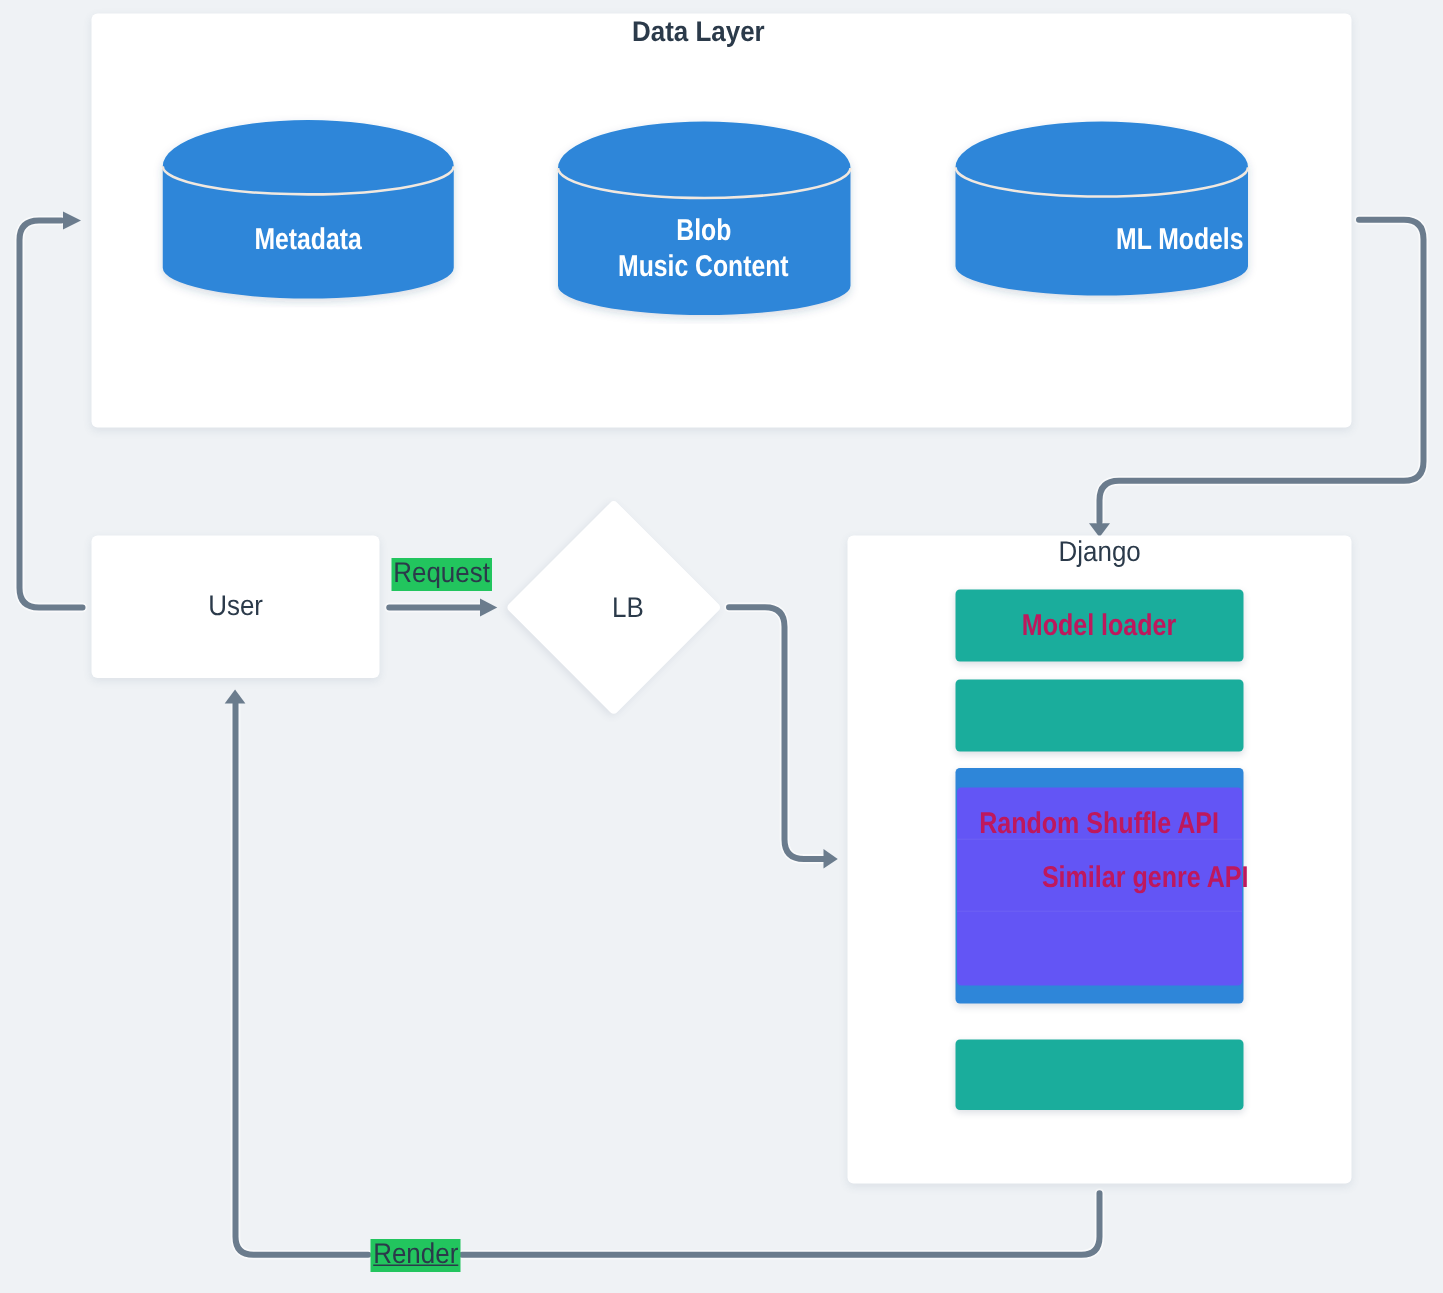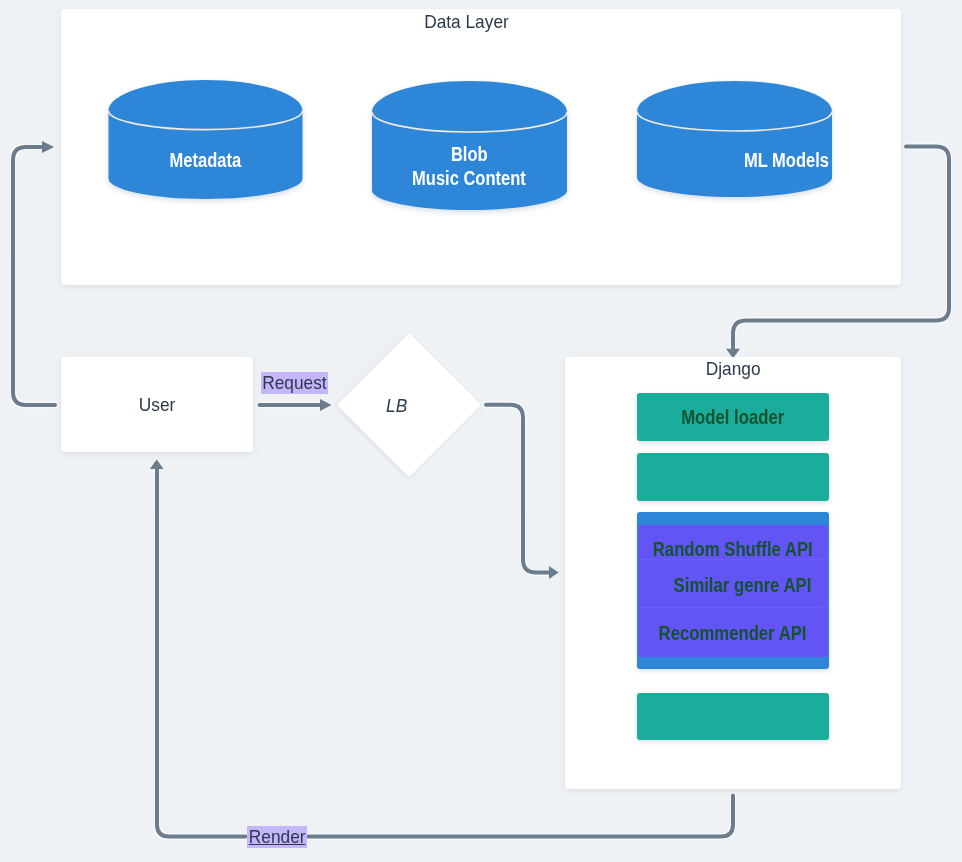--- a/index.html
+++ b/index.html
@@ -9,35 +9,35 @@
   #stage{position:relative;width:962px;height:862px;}
 
   .panel{position:absolute;background:#fff;border-radius:4px;
          box-shadow:0 2px 6px rgba(60,85,115,0.10);}
   .label{position:absolute;display:flex;align-items:center;justify-content:center;
          text-align:center;white-space:nowrap;}
   .label > span{display:inline-block;transform-origin:center;}
 
   .ttl{color:#2b3a4a;font-size:19px;font-weight:400;}
   .ttl > span{transform:scaleX(.91);}
-  .chiptxt{color:#14532d;font-size:20px;font-weight:700;}
+  .chiptxt{color:#be185d;font-size:20px;font-weight:700;}
   .chiptxt > span{transform:scaleX(.835);}
   .cyltxt{color:#fff;font-size:20px;font-weight:700;line-height:24px;}
   .cyltxt > span{transform:scaleX(.825);}
 
   .chip{position:absolute;border-radius:3px;
         box-shadow:0 2px 5px rgba(45,65,95,0.16);}
 
   .cyl{position:absolute;}
 
   .diamond{position:absolute;background:#fff;border-radius:3px;
            box-shadow:0 2px 6px rgba(60,85,115,0.11);transform:rotate(45deg);}
 
   svg.layer{position:absolute;left:0;top:0;width:962px;height:862px;}
-  .edge-label{position:absolute;color:#2b3a4a;font-size:19px;background:#c4b5fd;
+  .edge-label{position:absolute;color:#2b3a4a;font-size:19px;background:#22c55e;
               white-space:nowrap;display:flex;align-items:center;justify-content:center;}
   .edge-label > span{display:inline-block;transform:scaleX(.91);transform-origin:center;}
 </style>
 </head>
 <body>
 
 <div id="stage">
 
   <svg class="layer" viewBox="0 0 962 862">
     <g fill="none" stroke="#ffffff" stroke-width="6.4" stroke-linecap="round" stroke-linejoin="round" opacity="0.6">
@@ -59,21 +59,21 @@
     <g fill="#6b7c8d">
       <polygon points="42,141 54,147 42,153"></polygon>
       <polygon points="320,399 331.5,405 320,411"></polygon>
       <polygon points="549,566 558.5,572.6 549,579"></polygon>
       <polygon points="726,348.8 740,348.8 733,358.2"></polygon>
       <polygon points="149.8,469 163.6,469 156.7,459.6"></polygon>
     </g>
   </svg>
 
   <div class="panel" style="left:61px;top:9px;width:840px;height:276px;"></div>
-  <div class="label ttl" style="left:46px;top:10px;width:840px;height:24px;">
+  <div class="label ttl" style="left:46px;top:10px;width:840px;height:24px;font-weight:bold;">
     <span>Data Layer</span>
   </div>
 
   <div class="cyl" style="left:365px;top:73.5px;width:208px;height:142.5px;">
     <svg width="208" height="142.5" viewBox="0 0 208 142.5">
       <g filter="url(#sh2)">
         <path d="M 7.0 38.0 A 97.5 31.0 0 0 1 202.0 38.0 L 202.0 116.5 A 97.5 19.5 0 0 1 7.0 116.5 Z" fill="#2e86d9"></path>
         <path d="M 7.0 38.0 A 97.5 20.0 0 0 0 202.0 38.0" fill="none" stroke="#f1e8df" stroke-width="1.7"></path>
       </g>
       <defs>
@@ -121,21 +121,21 @@
       <span>ML Models</span>
     </div>
   </div>
 
   <div class="panel" style="left:61px;top:357px;width:192px;height:95px;"></div>
   <div class="label ttl" style="left:61px;top:394px;width:192px;height:22px;text-align:center;">
     <span>User</span>
   </div>
 
   <div class="diamond" style="left:357.6px;top:353.6px;width:102.3px;height:102.3px;"></div>
-  <div class="label ttl" style="left:347px;top:395px;width:100px;height:22px;font-style:italic;">
+  <div class="label ttl" style="left:369px;top:395px;width:100px;height:22px;">
     <span>LB</span>
   </div>
 
   <div class="panel" style="left:565px;top:357px;width:336px;height:432px;"></div>
   <div class="label ttl" style="left:565px;top:358px;width:336px;height:22px;">
     <span>Django</span>
   </div>
 
   <div class="chip" style="left:636.5px;top:393px;width:192.5px;height:48px;background:#1aad9c;"></div>
   <div class="label chiptxt" style="left:636.5px;top:393px;width:192.5px;height:48px;">
@@ -144,28 +144,25 @@
 
   <div class="chip" style="left:636.5px;top:453px;width:192.5px;height:48px;background:#1aad9c;"></div>
 
   <div class="chip" style="left:636.5px;top:512.3px;width:192.7px;height:157px;background:#2e86d9;"></div>
   <div class="chip" style="left:638px;top:524.5px;width:189.5px;height:40px;background:#6355f5;box-shadow:none;"></div>
   <div class="label chiptxt" style="left:638px;top:525px;width:189.5px;height:48px;justify-content:center;">
     <span>Random Shuffle API</span>
   </div>
 
   <div class="chip" style="left:638px;top:559.2px;width:189.5px;height:53px;background:#6355f5;box-shadow:none;"></div>
-  <div class="label chiptxt" style="left:638px;top:561px;width:208px;height:48px;">
+  <div class="label chiptxt" style="left:638px;top:561px;width:208px;height:48px;justify-content:flex-end;">
     <span>Similar genre API</span>
   </div>
 
   <div class="chip" style="left:638px;top:607.8px;width:189.5px;height:49.3px;background:#6355f5;box-shadow:none;"></div>
-  <div class="label chiptxt" style="left:638px;top:609px;width:189.5px;height:48px;">
-    <span>Recommender API</span>
-  </div>
 
   <div style="position:absolute;left:638px;top:558.6px;width:189.5px;height:1px;background:#6a5df4;"></div>
   <div style="position:absolute;left:638px;top:607.2px;width:189.5px;height:1px;background:#6a5df4;"></div>
 
   <div class="chip" style="left:636.5px;top:692.7px;width:192.5px;height:47.2px;background:#1aad9c;"></div>
 
   <div class="edge-label" style="left:261px;top:372px;width:67px;height:22px;">
     <span>Request</span>
   </div>
   <div class="edge-label" style="left:247px;top:826px;width:60px;height:22px;text-decoration:underline;">

